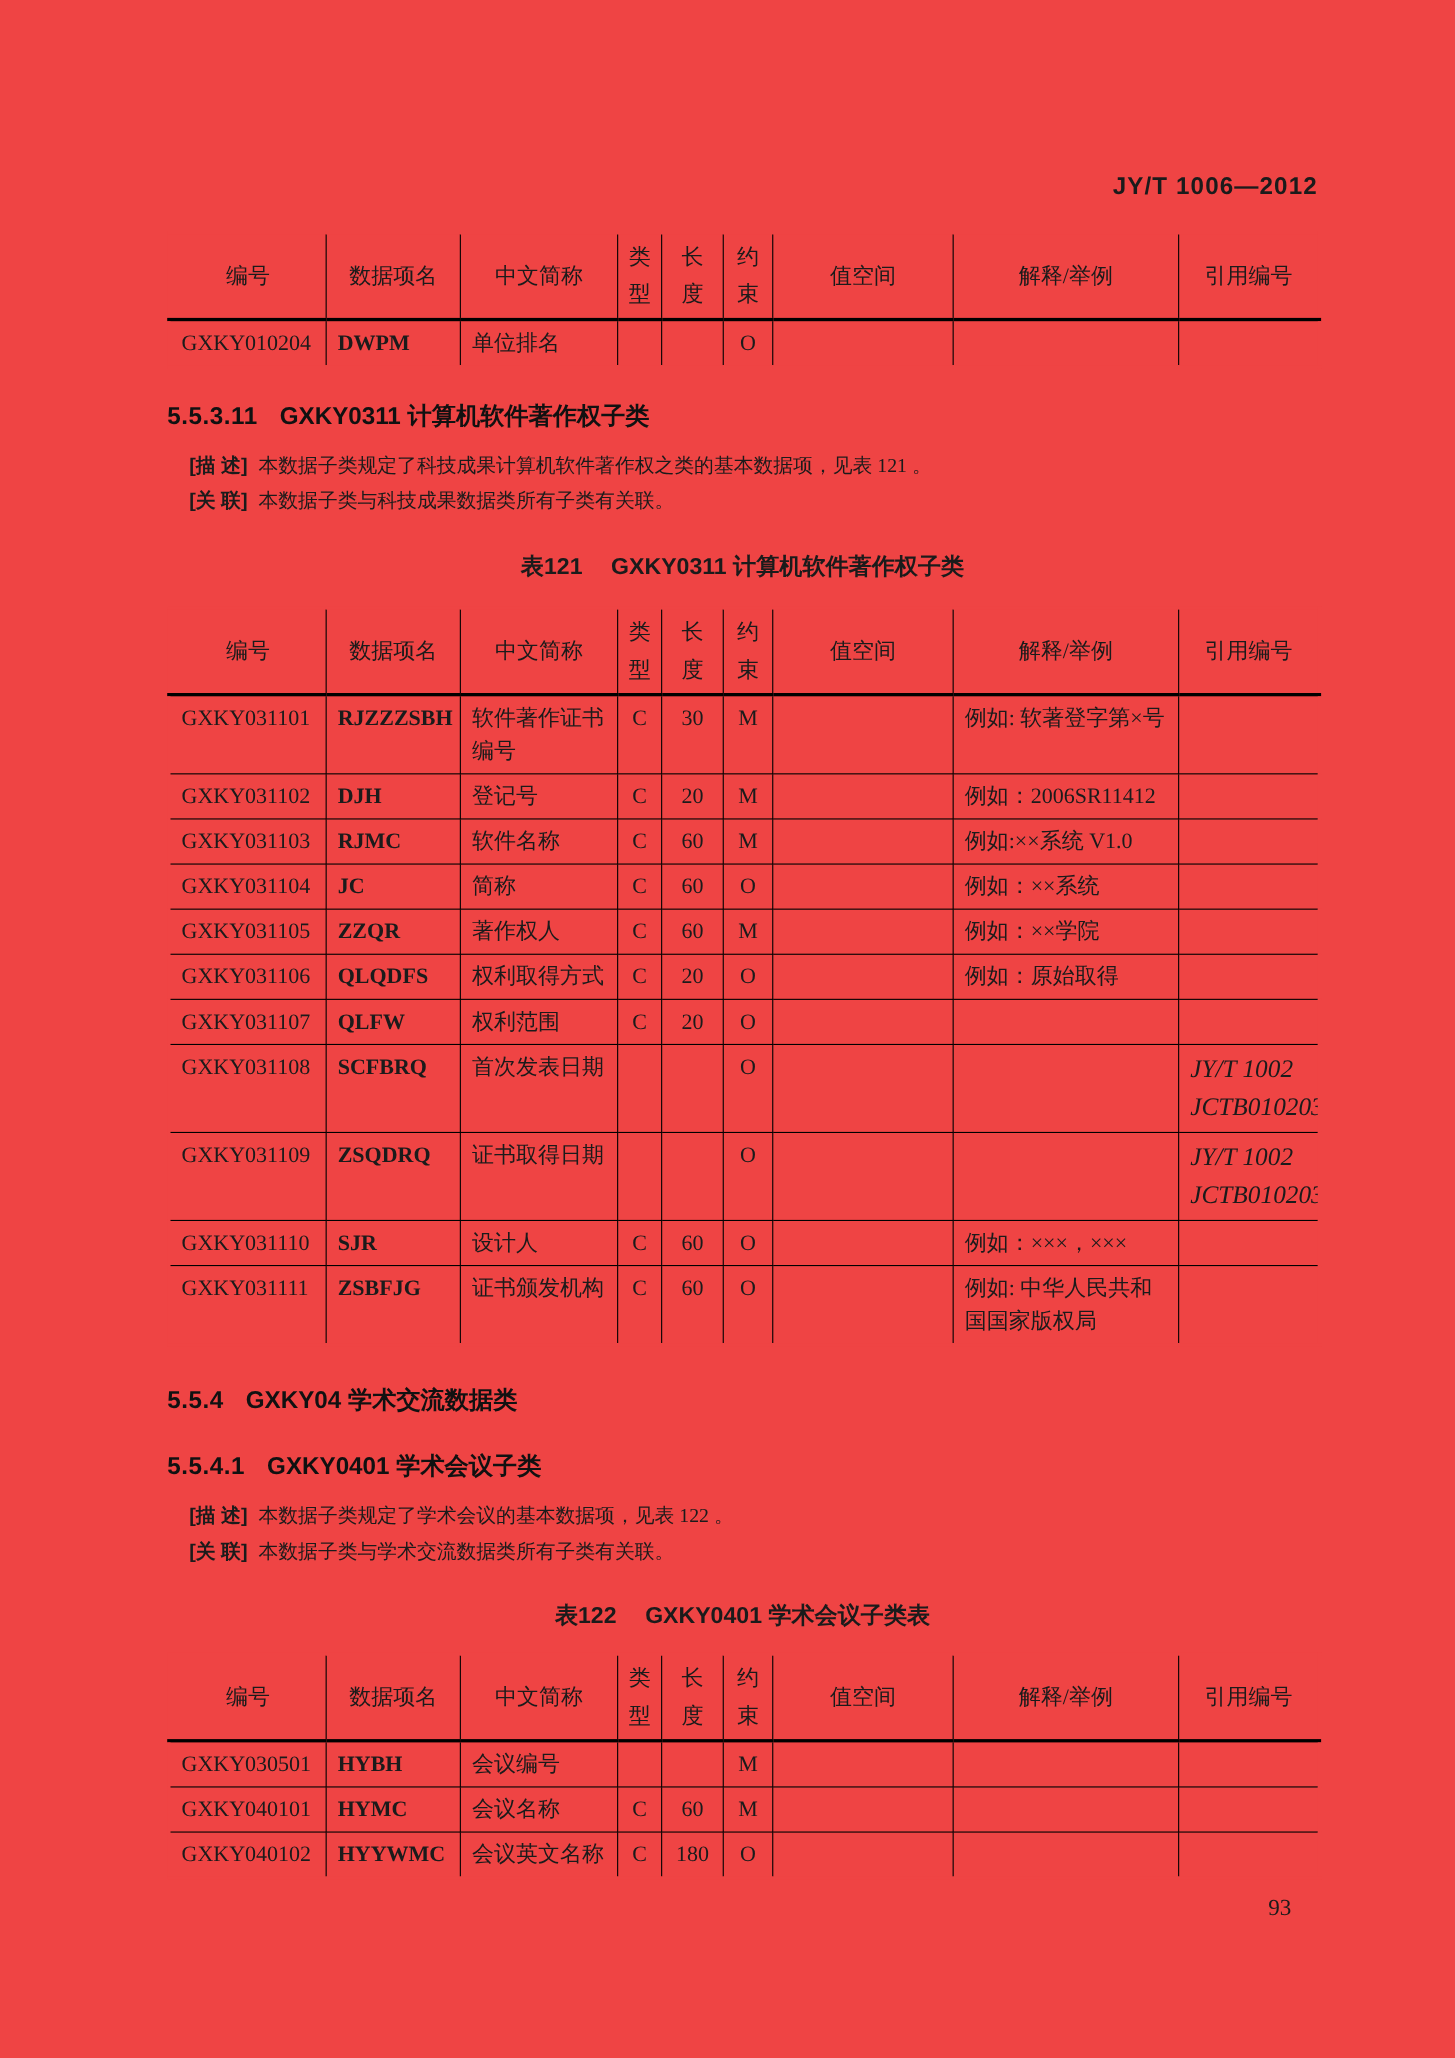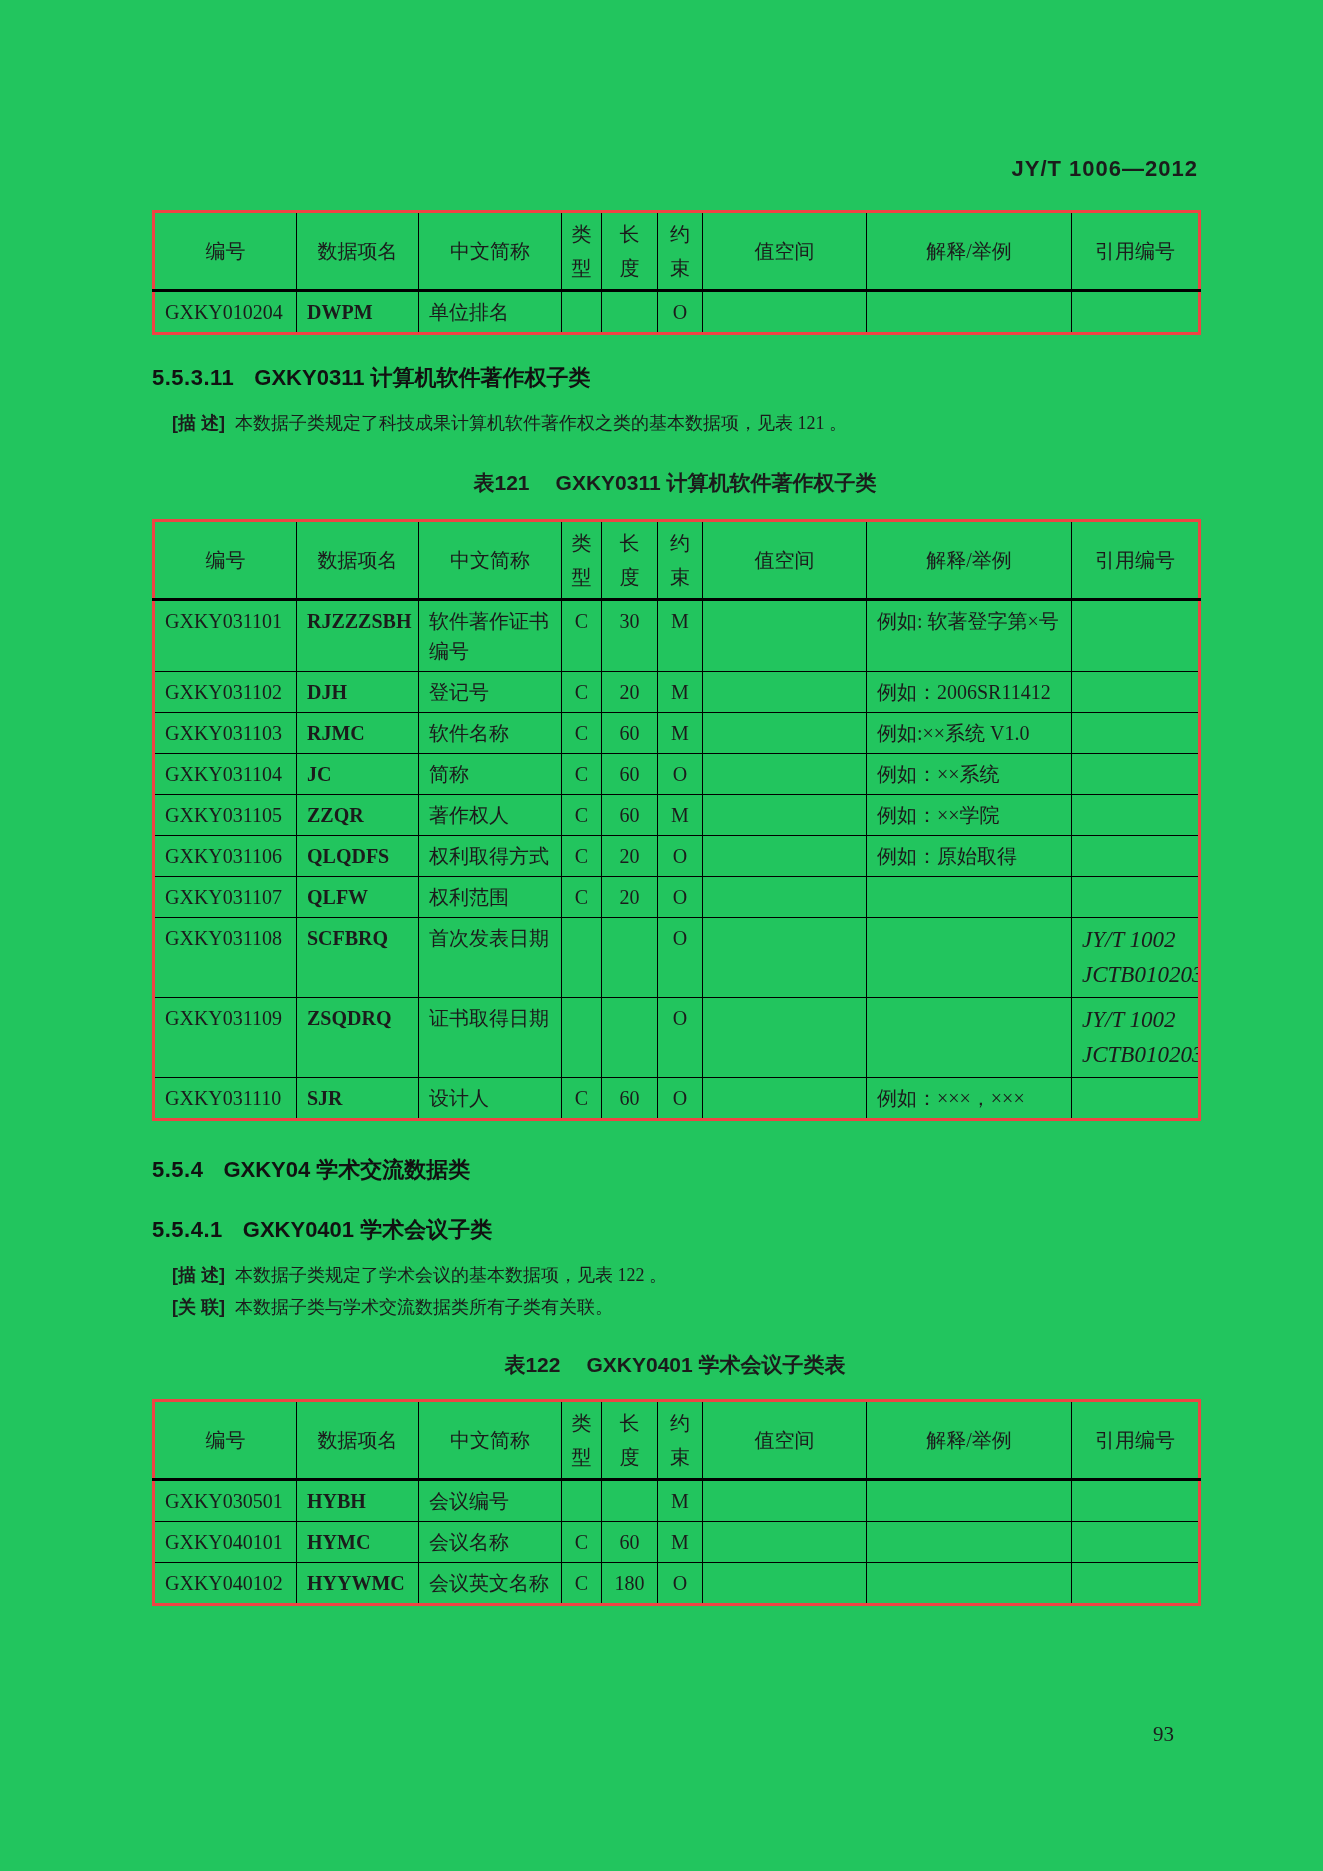--- a/index.html
+++ b/index.html
@@ -1,18 +1,18 @@
 <!DOCTYPE html>
 <html><head>
 <meta charset="utf-8">
 <style>
   * { margin:0; padding:0; box-sizing:border-box; }
   html,body { background:#ffffff; }
   .page {
-    position:relative; width:1323px; height:1871px; background:#22c55e;
+    position:relative; width:1323px; height:1871px; background:#ef4444;
     color:#1b1b1b; overflow:hidden;
     font-family:"Liberation Serif","DejaVu Serif",serif;
   }
   .content { position:absolute; left:152px; top:0; width:1046px; }
 
   .doc-header {
     margin-top:156px; text-align:right;
     font-family:"Liberation Sans","DejaVu Sans",sans-serif;
     font-weight:bold; font-size:22px; letter-spacing:1px;
   }
@@ -120,20 +120,23 @@
     </table>
 
     <div class="section-heading mt-sec1">
       <span class="sec-num">5.5.3.11</span><span>GXKY0311 计算机软件著作权子类</span>
     </div>
 
     <div class="para-group">
       <div class="para">
         <span class="plabel">[描 述]</span><span>本数据子类规定了科技成果计算机软件著作权之类的基本数据项，见表 121 。</span>
       </div>
+      <div class="para">
+        <span class="plabel">[关 联]</span><span>本数据子类与科技成果数据类所有子类有关联。</span>
+      </div>
     </div>
 
     <div class="tbl-caption mt-cap1">
       <span class="cap-label">表121</span><span>GXKY0311 计算机软件著作权子类</span>
     </div>
 
     <table class="data mt-tbl1">
       <colgroup>
         <col style="width:143px">
           <col style="width:122px">
@@ -267,20 +270,31 @@
     <td class="c-bh">GXKY031110</td>
     <td class="c-sjxm">SJR</td>
     <td class="c-zwjc">设计人</td>
     <td class="c-lx">C</td>
     <td class="c-cd">60</td>
     <td class="c-ys">O</td>
     <td class="c-zkj"></td>
     <td class="c-jsjl">例如：×××，×××</td>
     <td class="c-yybh"></td>
   </tr>
+          <tr>
+    <td class="c-bh">GXKY031111</td>
+    <td class="c-sjxm">ZSBFJG</td>
+    <td class="c-zwjc">证书颁发机构</td>
+    <td class="c-lx">C</td>
+    <td class="c-cd">60</td>
+    <td class="c-ys">O</td>
+    <td class="c-zkj"></td>
+    <td class="c-jsjl">例如: 中华人民共和国国家版权局</td>
+    <td class="c-yybh"></td>
+  </tr>
         </tbody>
     </table>
 
     <div class="section-heading mt-sec2">
       <span class="sec-num">5.5.4</span><span>GXKY04 学术交流数据类</span>
     </div>
 
     <div class="section-heading mt-sec3">
       <span class="sec-num">5.5.4.1</span><span>GXKY0401 学术会议子类</span>
     </div>

